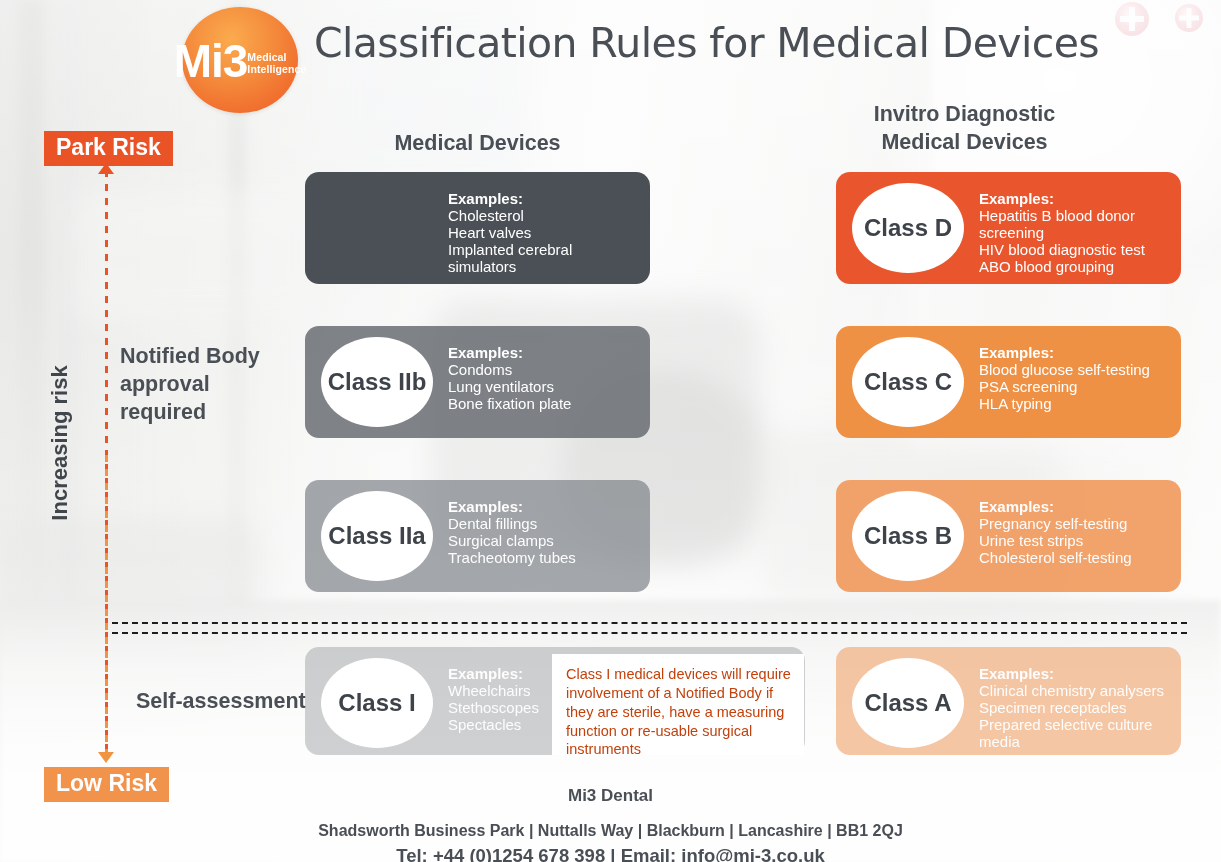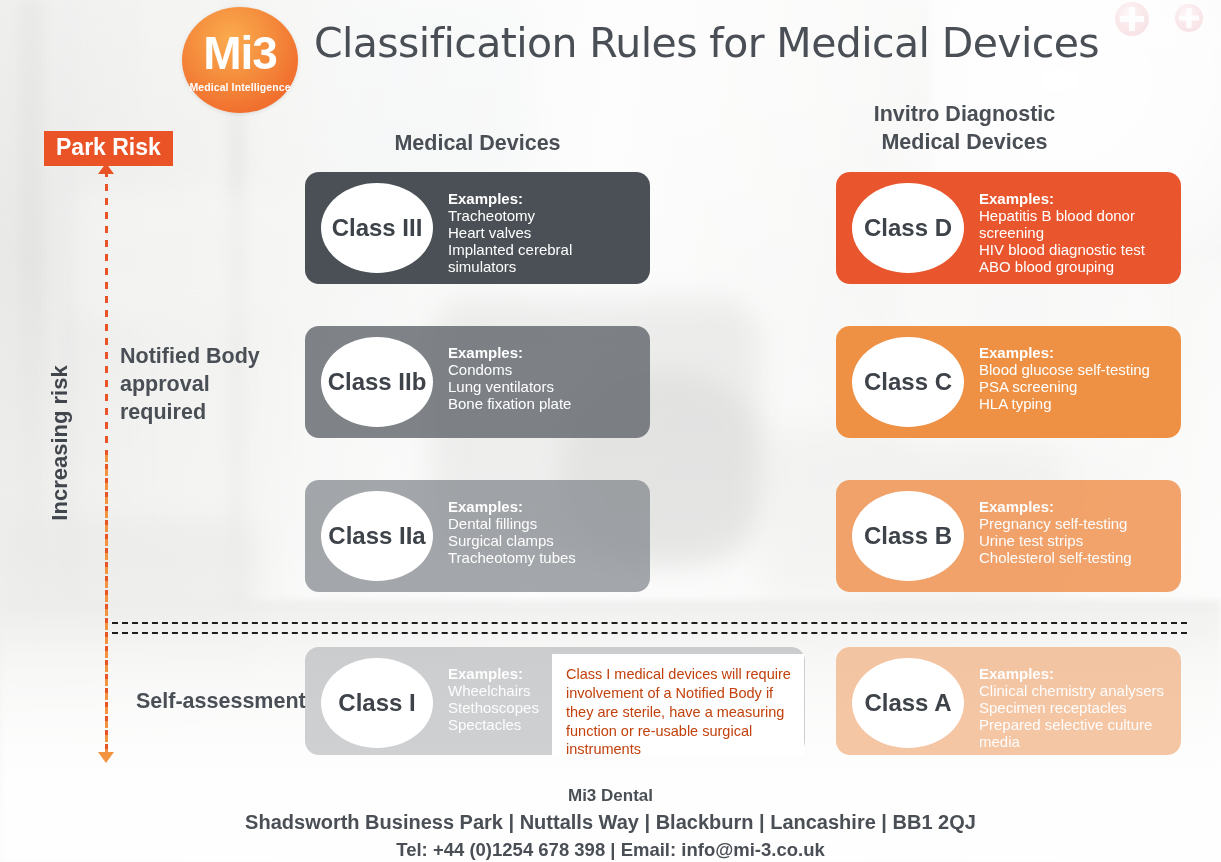--- a/index.html
+++ b/index.html
@@ -49,21 +49,21 @@
     content:""; position:absolute; background:#ffffff; opacity:.92;
   }
   .cross::before { left:50%; top:14%; width:18%; height:72%; transform:translateX(-50%); }
   .cross::after  { top:50%; left:14%; height:18%; width:72%; transform:translateY(-50%); }
 
   
   .logo {
     position:absolute; left:182px; top:7px; width:116px; height:106px;
     border-radius:50%;
     background: radial-gradient(circle at 42% 30%, #fbab4e 0%, #f5913f 35%, #f1712f 72%, #ea5f28 100%);
-    display:flex; flex-direction:column; align-items:center; justify-content:center;
+    display:flex; flex-direction:row; align-items:center; justify-content:center;
     box-shadow: 0 1px 4px rgba(0,0,0,.10);
   }
   .logo .mark {
     color:#fff; font-size:46px; font-weight:700; letter-spacing:-1px;
     line-height:1; margin-top:2px;
   }
   .logo .tag {
     color:#fff; font-size:10.5px; font-weight:700; margin-top:5px; letter-spacing:.1px;
   }
   .page-title {
@@ -161,21 +161,21 @@
     font-size:14.5px; line-height:1.30; color:#c2410c;
     font-weight:400;
   }
 
   
   #footer {
     position:absolute; left:0; right:0; top:784px;
     text-align:center; color:#4a4f56; font-weight:700; line-height:1.42;
   }
   #footer .l1 { font-size:17px; }
-  #footer .l2 { font-size:20px; }
+  #footer .l2 { font-size:16px;margin-top:12px; }
   #footer .l3 { font-size:18.5px; }
 </style>
 </head>
 <body>
 
 <div id="stage">
 
   <div id="bg">
     <div class="base"></div>
     <div class="vstrip" style="left:18px; top:0; width:26px; height:640px; background:linear-gradient(180deg,#cfcfcd,#e4e4e2);opacity:.85;"></div>
@@ -201,41 +201,39 @@
     <div class="mark">Mi3</div>
     <div class="tag">Medical Intelligence</div>
   </div>
   <div class="page-title">Classification Rules for Medical Devices</div>
 
   <div class="col-head" id="head-md">Medical Devices</div>
   <div class="col-head" id="head-ivd">Invitro Diagnostic
 Medical Devices</div>
 
   <div class="badge" id="badge-high">Park Risk</div>
+  <div class="badge" id="badge-low">Low Risk</div>
   <div class="arrow-up"></div>
   <div class="axis-line"></div>
   <div class="axis-line lower"></div>
   <div class="arrow-down"></div>
   <div id="risk-vertical">Increasing risk</div>
 
   <div class="side-label" id="label-nb">Notified Body
 approval
 required</div>
   <div class="side-label" id="label-sa">Self-assessment</div>
 
   <div class="sep" id="sep-a"></div>
   <div class="sep" id="sep-b"></div>
 
   <div class="card c3">
-    <div class="oval oval-std">
-      <span>Class III</span>
-    </div>
-    <div class="body body-std">
-      <div class="ex-title">Examples:</div>
-      <div class="ex-item">Tracheotomy</div>
+    <div class="body body-std">
+      <div class="ex-title">Examples:</div>
+      <div class="ex-item">Cholesterol</div>
       <div class="ex-item">Heart valves</div>
       <div class="ex-item">Implanted cerebral</div>
       <div class="ex-item">simulators</div>
     </div>
   </div>
 
   <div class="card c2b">
     <div class="oval oval-std">
       <span>Class IIb</span>
     </div>

